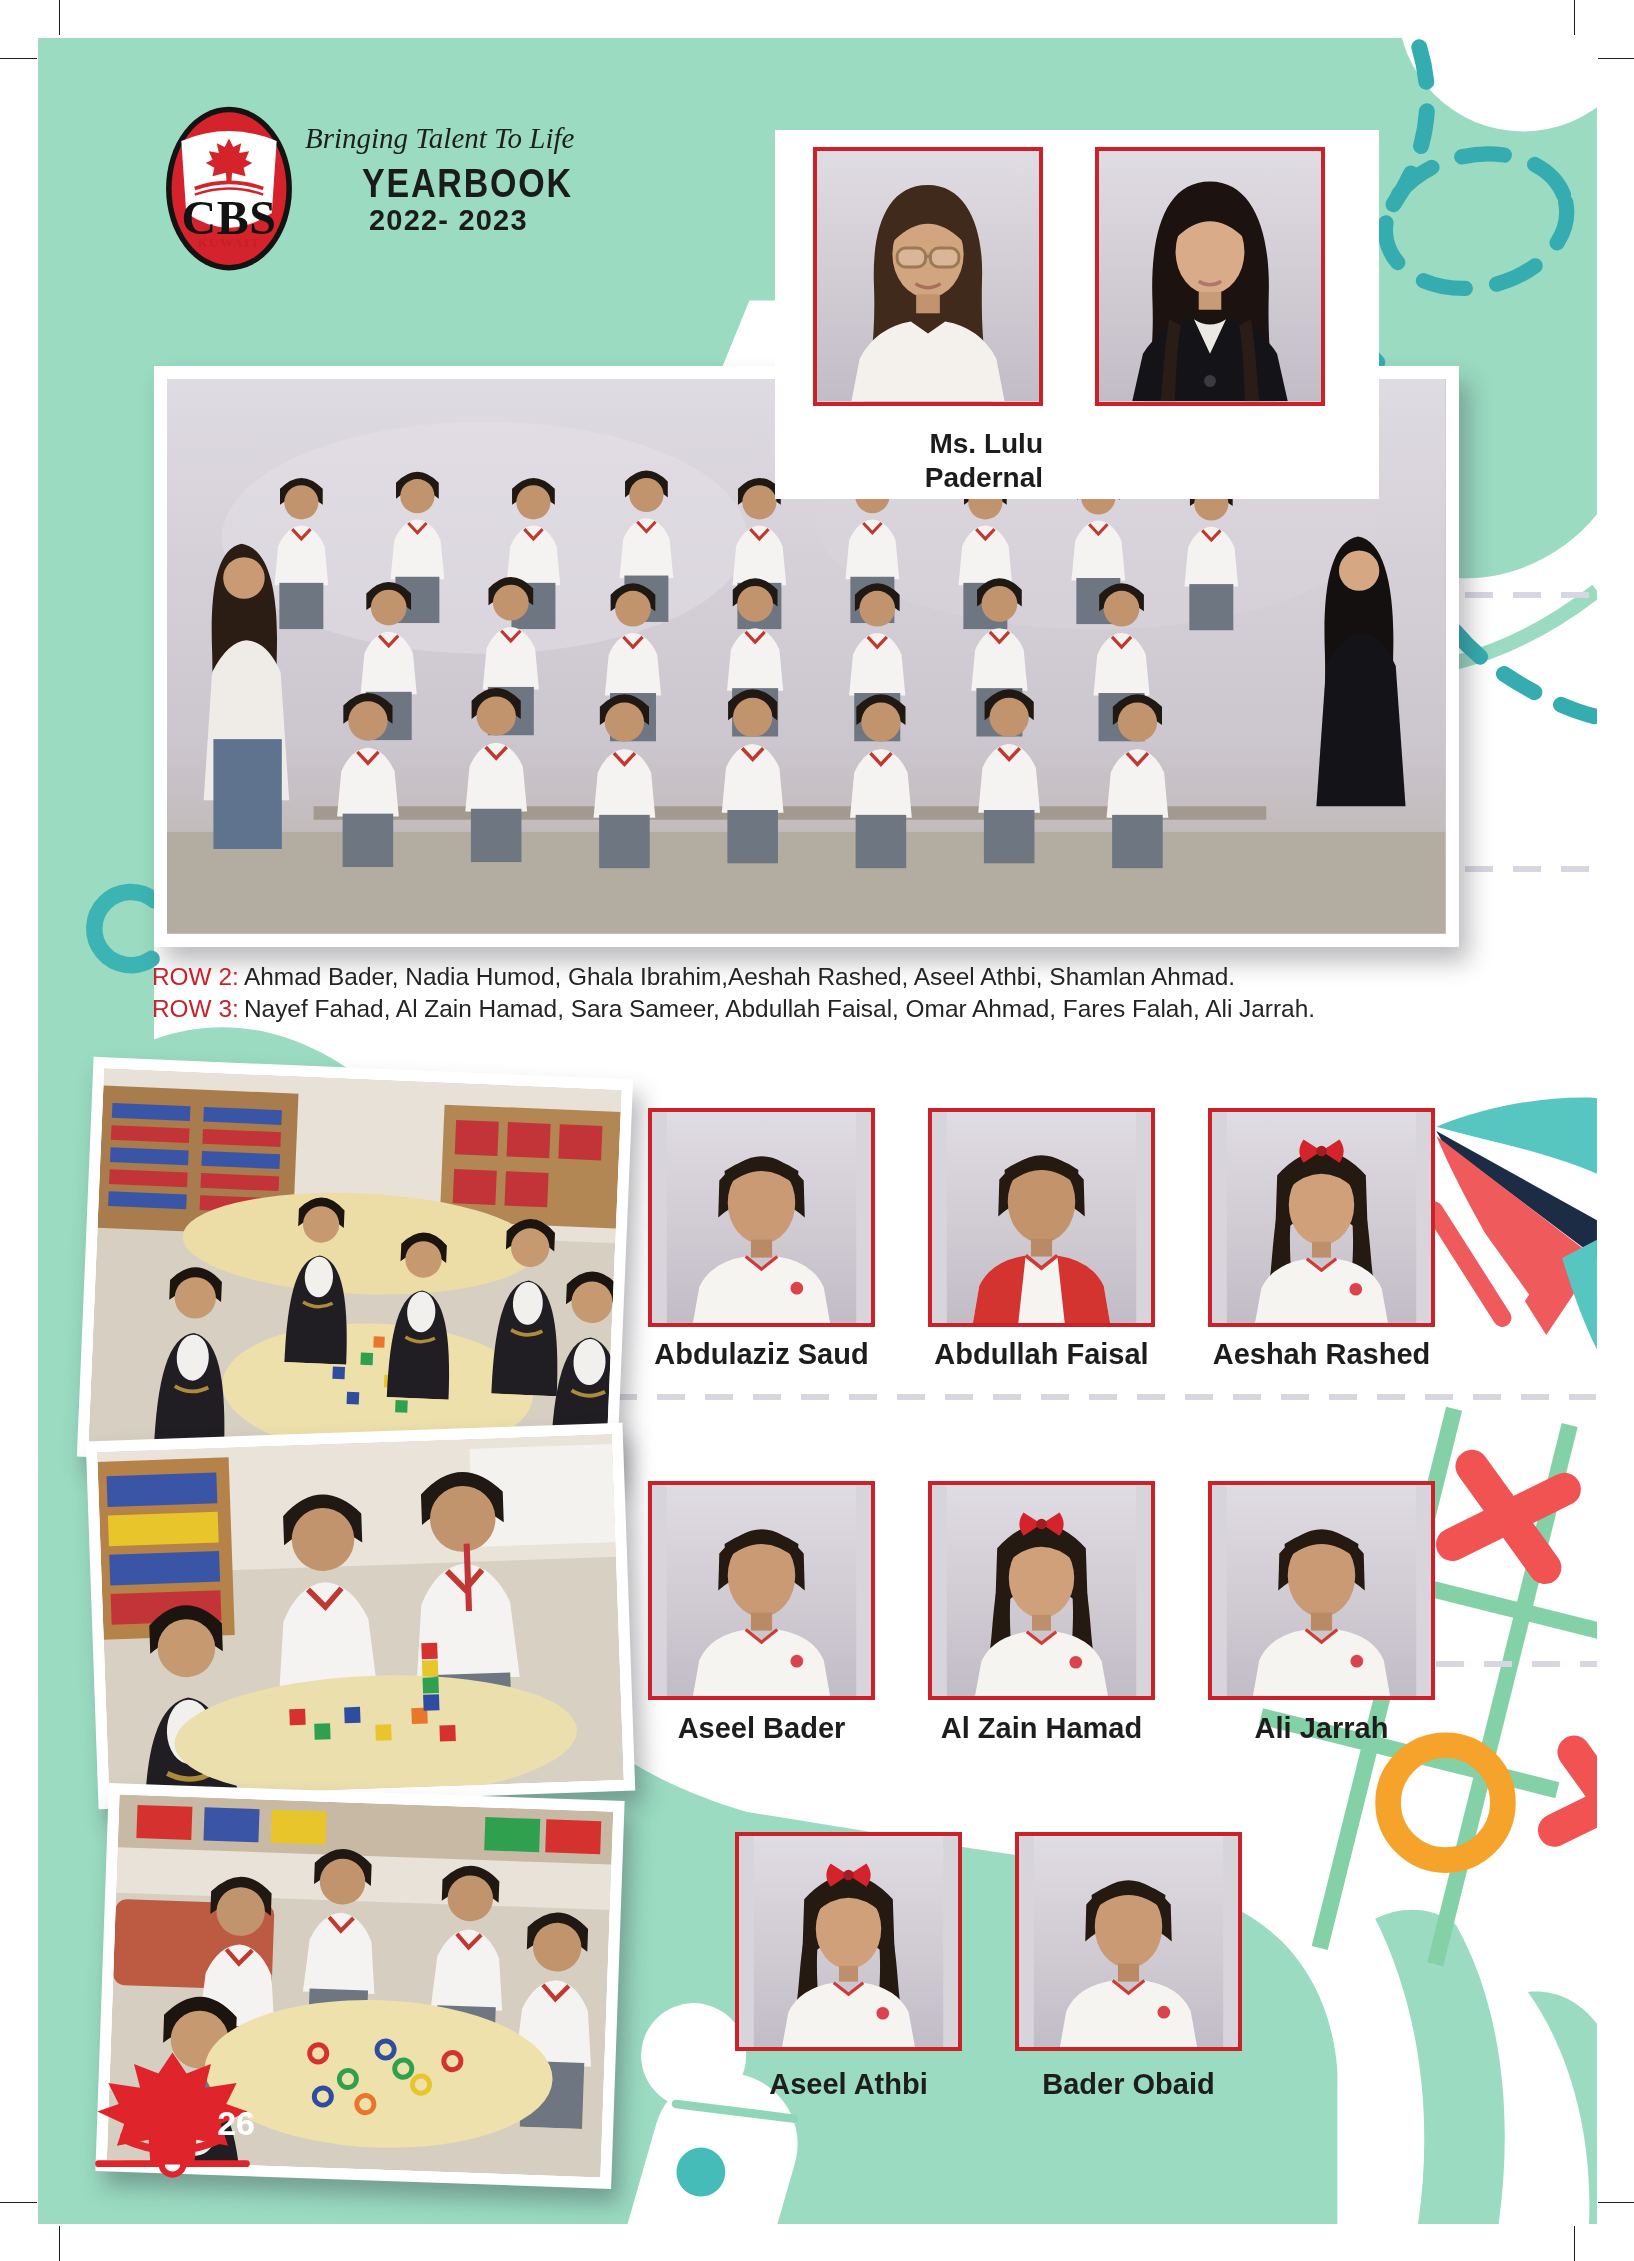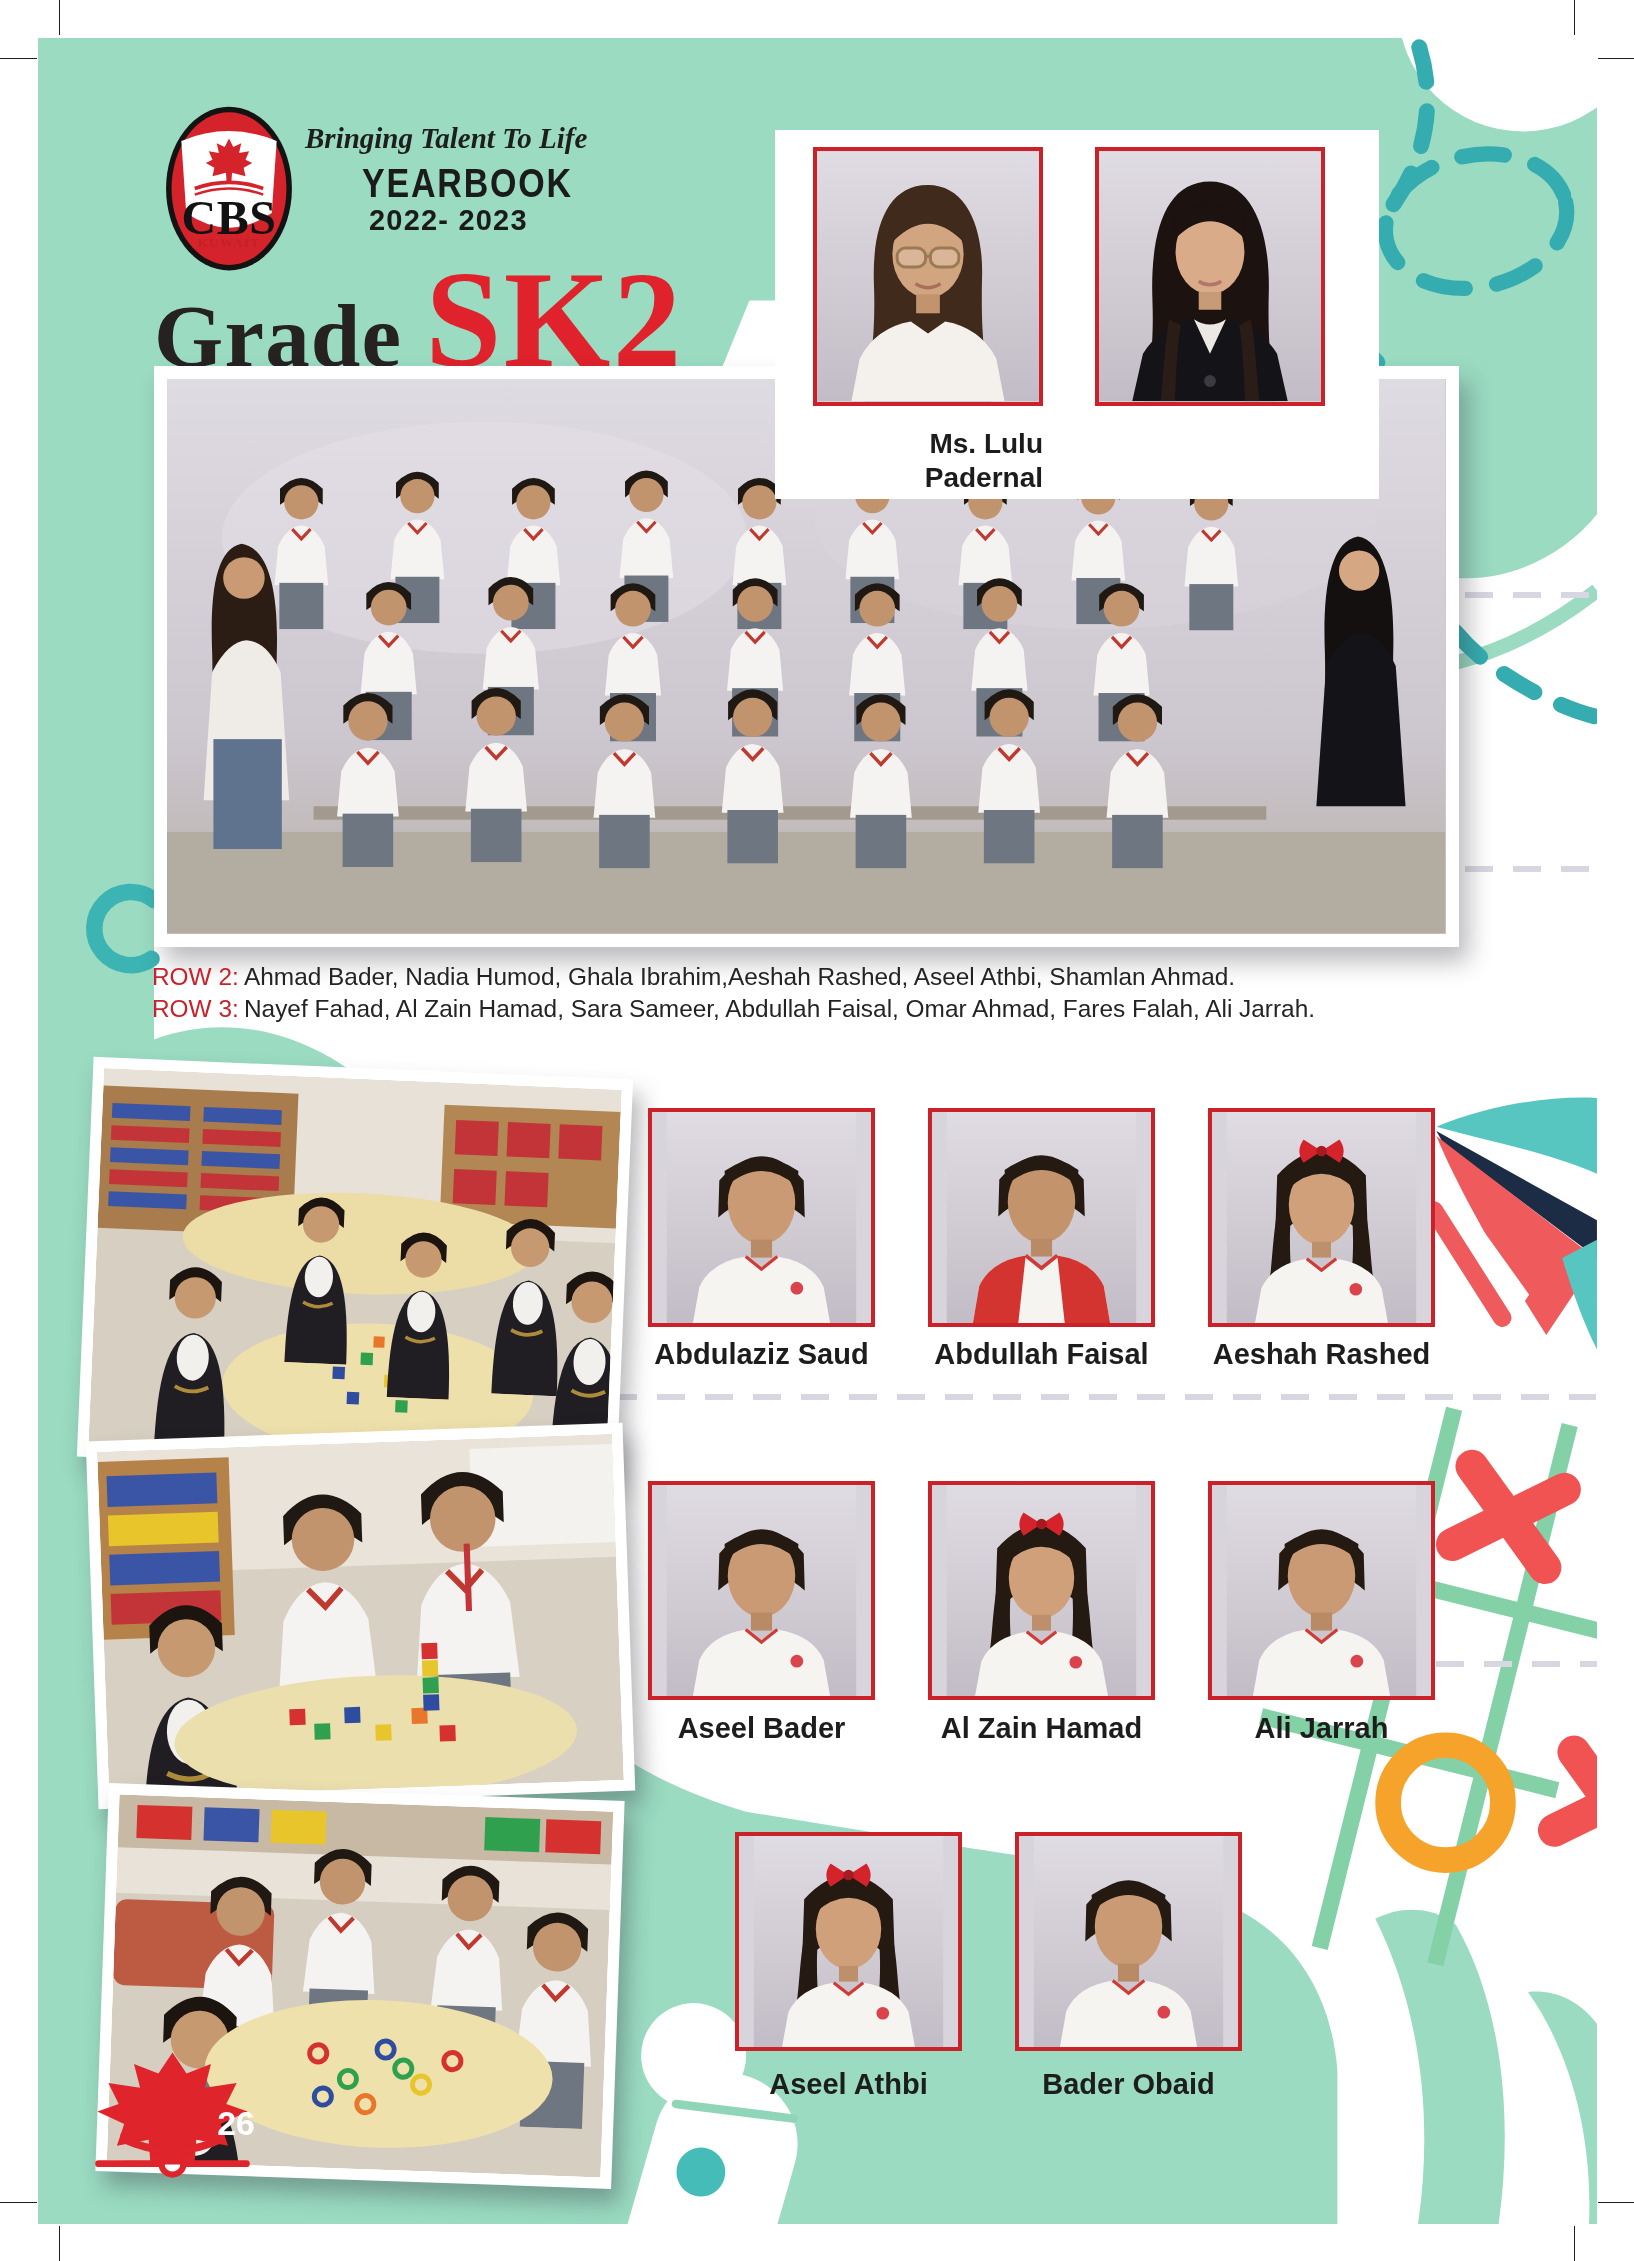--- a/index.html
+++ b/index.html
@@ -7,21 +7,21 @@
   .page{position:absolute;inset:0;background:#fff;overflow:hidden}
   .crop{position:absolute;background:#1d1d1d}
   .bleed{position:absolute;left:38px;top:38px;width:1559px;height:2186px;overflow:hidden}
   .decor{position:absolute;inset:0;width:1559px;height:2186px}
 
   
   .logo{position:absolute;left:125px;top:65px;width:132px;height:171px}
   .logo svg{position:absolute;inset:0}
   .logo-abbr{position:absolute;left:0;top:87px;width:100%;text-align:center;font-family:"Liberation Serif","DejaVu Serif",serif;font-weight:700;font-size:48px;color:#121212;letter-spacing:0.6px}
   .logo-country{position:absolute;left:0;top:132px;width:100%;text-align:center;font-family:"Liberation Serif","DejaVu Serif",serif;font-weight:700;font-size:13.4px;color:#c32027;letter-spacing:1.2px}
-  .tagline{position:absolute;left:267px;top:84px;font-family:"Liberation Serif","DejaVu Serif",serif;font-style:italic;font-weight:700;font-size:29px;color:#1e1e1e}
+  .tagline{position:absolute;left:267px;top:84px;font-family:"Liberation Serif","DejaVu Serif",serif;font-style:italic;font-weight:400;font-size:29px;color:#1e1e1e}
   .yb-title{position:absolute;left:324px;top:121px;font-weight:700;font-size:34px;letter-spacing:1.8px;color:#1b1b1b;transform:scaleY(1.22);transform-origin:left top}
   .yb-years{position:absolute;left:331px;top:166px;font-weight:700;font-size:29px;letter-spacing:1.2px;color:#1b1b1b}
   .grade-row{position:absolute;left:116px;top:203px;display:flex;align-items:baseline;font-family:"Liberation Serif","DejaVu Serif",serif;font-weight:700}
   .grade-label{font-size:89px;color:#262222;letter-spacing:1.2px}
   .grade-value{font-size:137px;color:#df222b;margin-left:23px;letter-spacing:2.4px}
 
   
   .tcard{position:absolute;left:737px;top:92px;width:604px;height:369px;background:#fff;z-index:6}
   .tphoto{position:absolute;top:17px;width:230px;height:259px;border:4.3px solid #cb2229;background:#d8d4db;overflow:hidden}
   .tphoto svg{width:100%;height:100%;display:block}
@@ -231,24 +231,20 @@
         </g>
         <path d="M52,140 Q108,120 164,140" fill="none" stroke="#d5232b" stroke-width="6"></path>
         <path d="M52,150 Q108,130 164,150" fill="none" stroke="#d5232b" stroke-width="4"></path>
       </svg>
       <span class="logo-abbr">CBS</span>
       <span class="logo-country">KUWAIT</span>
     </div>
     <div class="tagline">Bringing Talent To Life</div>
     <div class="yb-title">YEARBOOK</div>
     <div class="yb-years">2022- 2023</div>
-    <div class="grade-row">
-      <span class="grade-label">Grade</span>
-      <span class="grade-value">SK2</span>
-    </div>
 
     <div class="gphoto">
       <div class="gphoto-inner">
         <svg viewBox="0 0 2093 908" preserveAspectRatio="none">
           <rect width="2093" height="908" fill="url(#ggroup)"></rect>
           <ellipse cx="520" cy="260" rx="430" ry="190" fill="#e6e2e8" opacity="0.45"></ellipse>
           <ellipse cx="1520" cy="230" rx="460" ry="180" fill="#d9d4dc" opacity="0.5"></ellipse>
           <rect y="742" width="2093" height="166" fill="#b3aca1"></rect>
           <rect x="240" y="700" width="1560" height="22" fill="#a29a8e"></rect>
 

